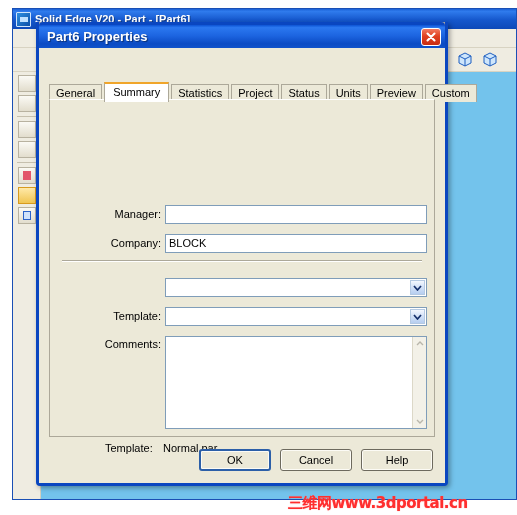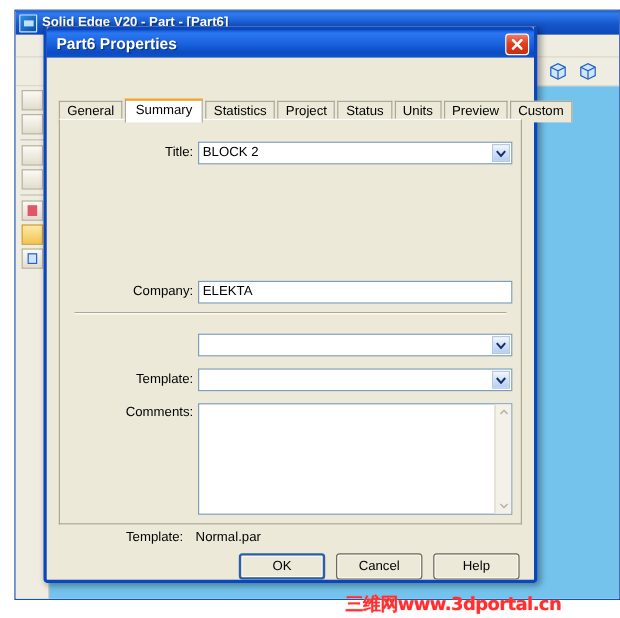--- a/index.html
+++ b/index.html
@@ -393,21 +393,21 @@
     left: 113px;
     top: 0;
     line-height: 16px;
     font-size: 11px;
   }
 
   
   #buttonbar {
     position: absolute;
     right: 12px;
-    bottom: 0;
+    bottom: 12px;
     height: 22px;
     white-space: nowrap;
     font-size: 0;
   }
   .dlg-btn {
     display: inline-block;
     width: 72px;
     height: 22px;
     line-height: 20px;
     text-align: center;
@@ -496,43 +496,38 @@
       <span class="tab">Statistics</span>
       <span class="tab">Project</span>
       <span class="tab">Status</span>
       <span class="tab">Units</span>
       <span class="tab">Preview</span>
       <span class="tab">Custom</span>
     </div>
 
     <div id="tabpage">
 
-      <div class="field-row" style="top:18px; width:380px;">
+
+
+
+      <div class="field-row" style="top:105px; width:380px;">
         <div class="lblwrap">
-          <span class="field-label">Title:</span>
-        </div>
-        <div class="input-box combo" style="width:262px;">
-          <span class="val">BLOCK 2</span>
-          <span class="btn">
-            <svg width="9" height="6" viewBox="0 0 9 6">
-                <path d="M1 1 L4.5 5 L8 1" fill="none" stroke="#16306b" stroke-width="1.7"></path>
-              </svg>
-          </span>
-        </div>
-      </div>
-
-
-
+          <span class="field-label">Manager:</span>
+        </div>
+        <div class="input-box" style="width:262px;">
+          <span class="val"></span>
+        </div>
+      </div>
 
       <div class="field-row" style="top:134px; width:380px;">
         <div class="lblwrap">
           <span class="field-label">Company:</span>
         </div>
         <div class="input-box" style="width:262px;">
-          <span class="val">ELEKTA</span>
+          <span class="val">BLOCK</span>
         </div>
       </div>
 
       <div id="separator"></div>
 
       <div class="field-row" style="top:178px; width:380px;">
         <div class="input-box combo" style="width:262px;">
           <span class="val"></span>
           <span class="btn">
             <svg width="9" height="6" viewBox="0 0 9 6">

